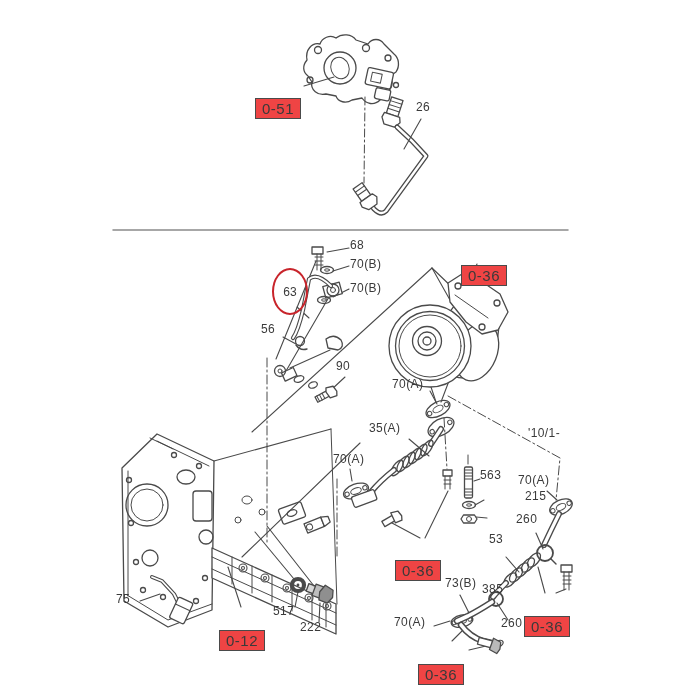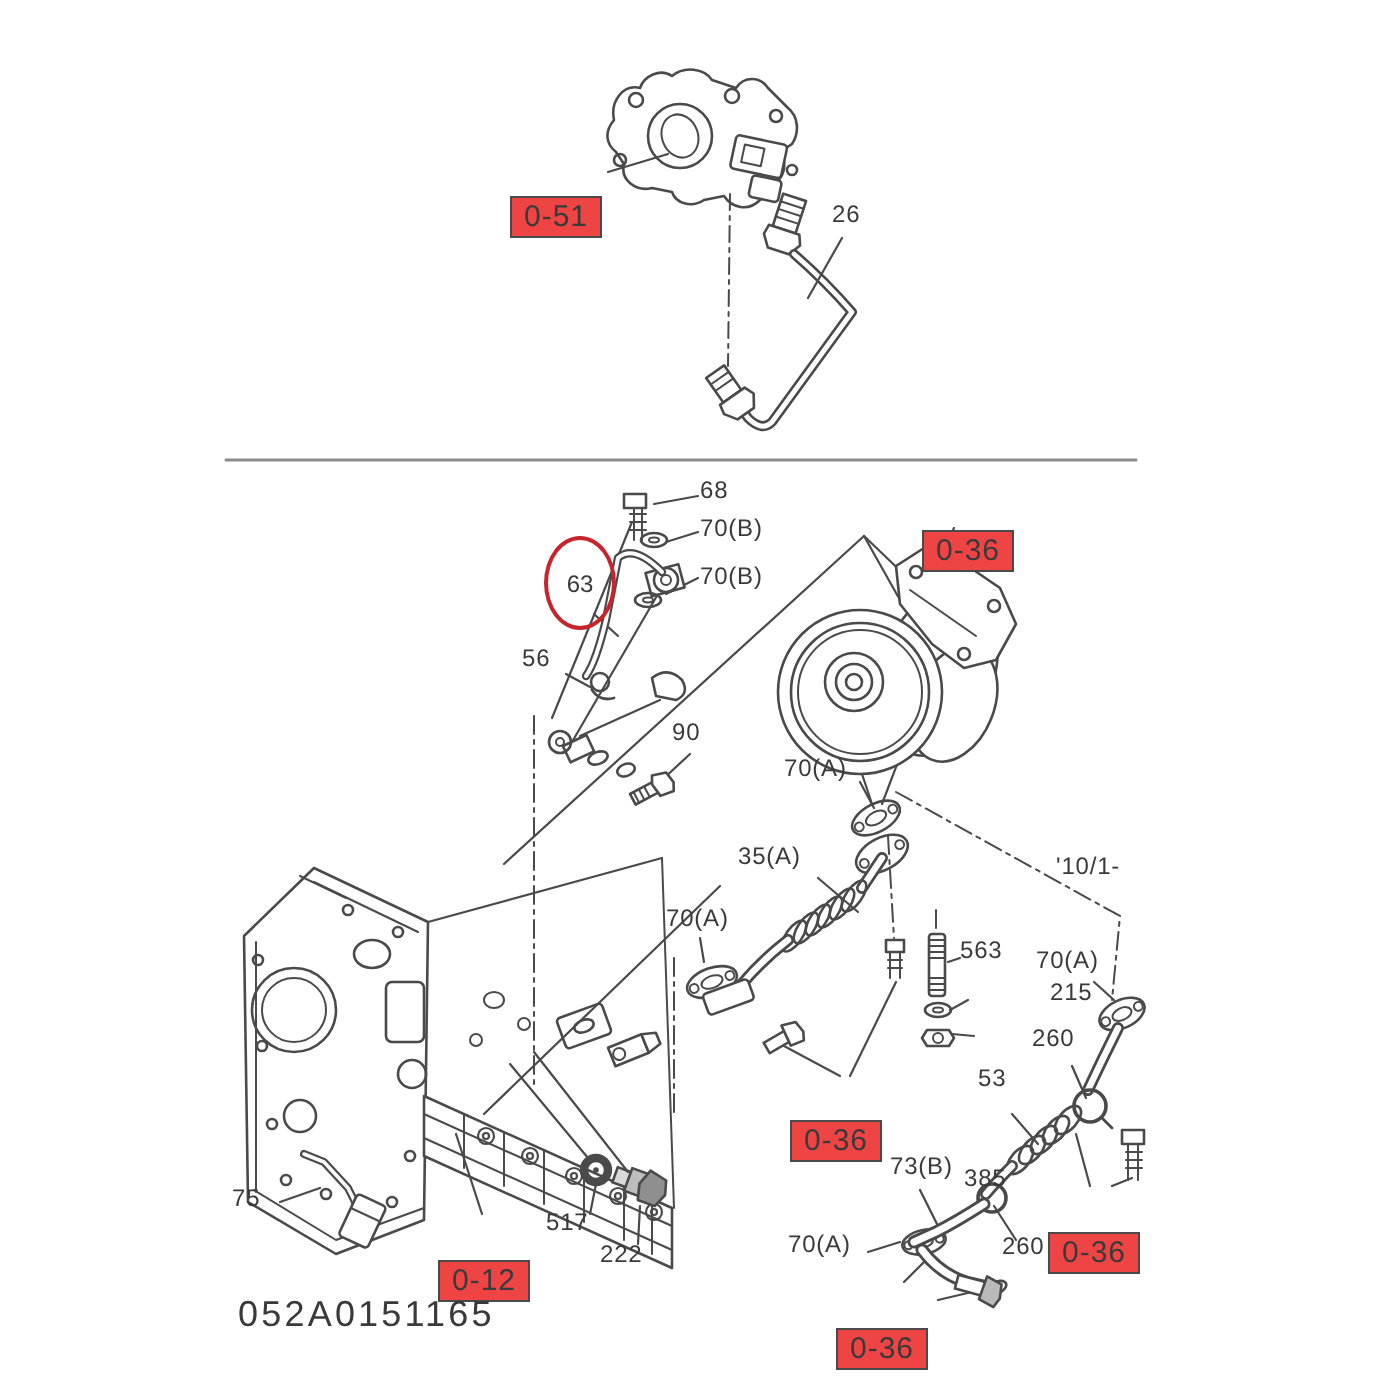--- a/index.html
+++ b/index.html
@@ -373,15 +373,14 @@
       <div class="plabel" style="left: 300px; top: 620px;">222</div>
       <div class="pbox" style="left: 255px; top: 74px;">0-51</div>
       <div class="pbox" style="left: 461px; top: 241px;">0-36</div>
       <div class="pbox" style="left: 395px; top: 536px;">0-36</div>
       <div class="pbox" style="left: 524px; top: 592px;">0-36</div>
       <div class="pbox" style="left: 418px; top: 640px;">0-36</div>
       <div class="pbox" style="left: 219px; top: 606px;">0-12</div>
       <div class="pcircle" style="left: 272px; top: 268px; width: 32px; height: 43px;">63</div>
     </div>
 
-<div class="footer-code">052A0151165</div>
 
 </div>
 
 </body></html>

